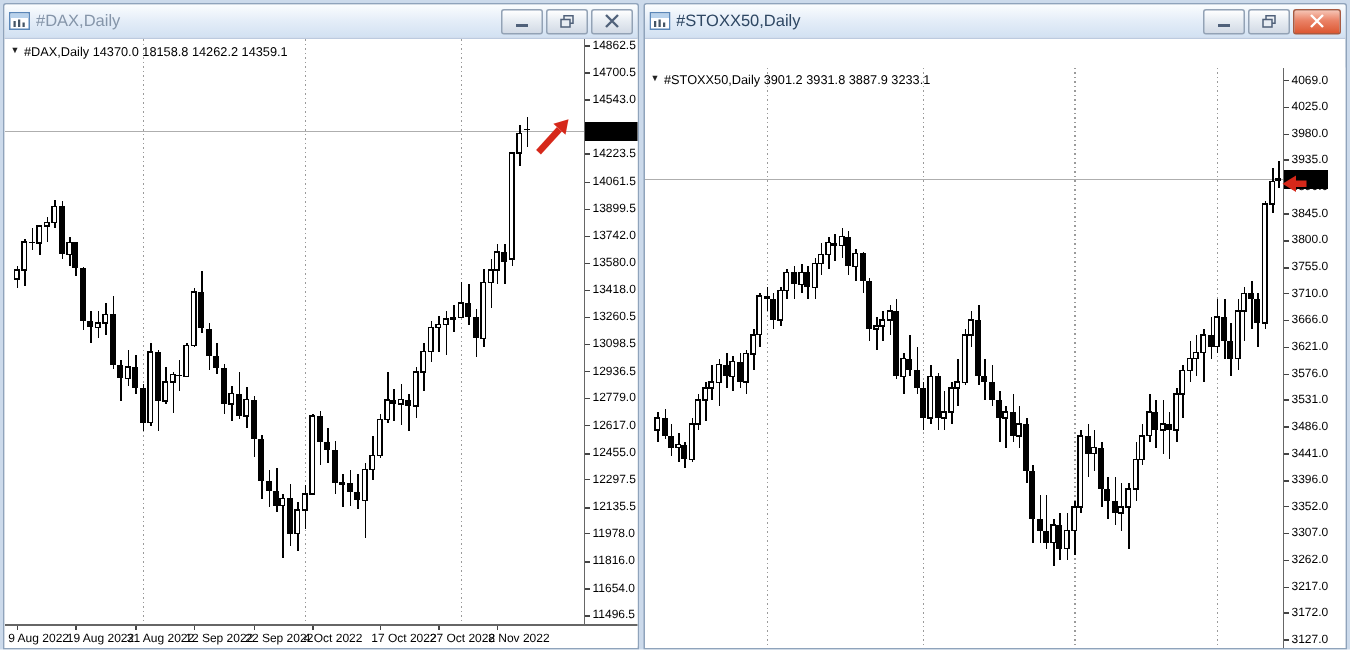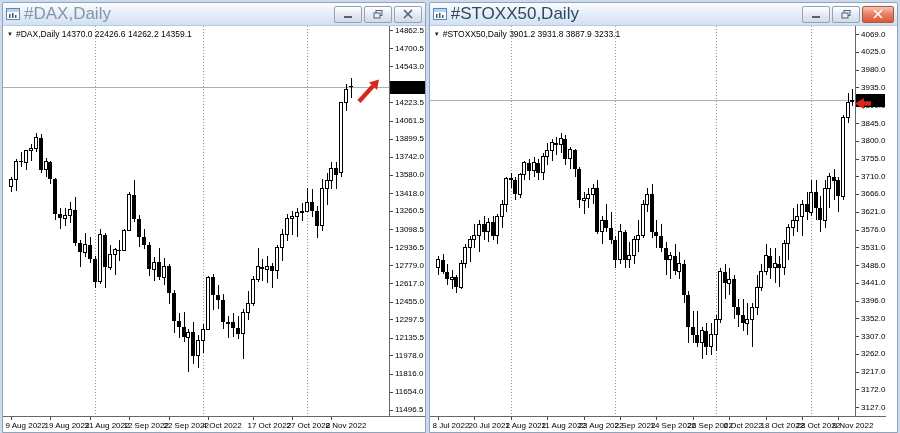--- a/index.html
+++ b/index.html
@@ -1,23 +1,23 @@
 <!DOCTYPE html>
 <html><head>
 <meta charset="utf-8">
 <style>
   html,body{margin:0;padding:0;}
   body{width:900px;height:433px;background:#ccdaeb;display:flex;gap:3px;padding:2px;box-sizing:border-box;
        font-family:"Liberation Sans",sans-serif;overflow:hidden;}
   .window{background:#fff;border:1px solid #8fa3bb;border-radius:2px 2px 0 0;display:flex;flex-direction:column;overflow:hidden;height:429px;}
   .w-left{width:435px;}
-  .w-right{width:482px;}
+  .w-right{width:482px;gap:19px;}
   .titlebar{height:22px;flex:none;display:flex;align-items:center;padding:0 3px;
             background:linear-gradient(#fbfdfe,#e4edf8 50%,#d2e1f2);border-bottom:1px solid #bccadf;}
-  .title{font-size:17px;margin-left:4px;flex:1;white-space:nowrap;overflow:hidden;}
+  .title{font-size:11px;margin-left:4px;flex:1;white-space:nowrap;overflow:hidden;}
   .w-left .title{color:#8595a9;}
   .w-right .title{color:#2e4763;}
   .wbtn{width:26px;height:15px;margin-left:2px;border:1px solid #93a2b5;border-radius:2px;flex:none;
         background:linear-gradient(#ffffff,#e8edf3 45%,#d2dae5);display:flex;align-items:center;justify-content:center;cursor:default;}
   .wbtn.close-red{width:30px;border-color:#a85a41;background:linear-gradient(#f6c5b5,#ea8266 45%,#dc5833);}
   .chart-body{position:relative;flex:1;background:#fff;}
   svg.chart{position:absolute;left:0;top:0;shape-rendering:crispEdges;}
   svg.chart text{font-family:"Liberation Sans",sans-serif;font-size:8px;fill:#000;shape-rendering:auto;}
   .info-line{position:absolute;top:3px;left:4px;font-size:8.5px;color:#000;display:flex;align-items:center;white-space:nowrap;}
   .info-caret{font-size:6px;margin-right:3px;color:#222;}
@@ -277,21 +277,21 @@
           <rect x="387" y="55" width="45" height="13" fill="#000"></rect>
           <text x="392" y="64.5" fill="#fff">14359.1</text>
         </g>
         <g>
           <polygon points="357.6,77.0 371.6,61.6 368.3,58.7 354.4,74.0" fill="#d6281a" shape-rendering="auto"></polygon>
           <polygon points="376.0,53.5 374.0,63.9 365.9,56.5" fill="#d6281a" shape-rendering="auto"></polygon>
         </g>
       </svg>
     <div class="info-line">
       <span class="info-caret">▼</span>
-      <span>#DAX,Daily  14370.0 22426.6 14262.2 14359.1</span>
+      <span>#DAX,Daily  14370.0 18158.8 14262.2 14359.1</span>
     </div>
   </div>
 </div>
 
 <div class="window w-right">
   <div class="titlebar">
     <span style="display:flex">
       <svg width="14" height="12" viewBox="0 0 14 12">
           <rect x="0.5" y="0.5" width="13" height="11" fill="#fff" stroke="#5b87b8"></rect>
           <rect x="1" y="1" width="12" height="3" fill="#b8d2ec"></rect>

